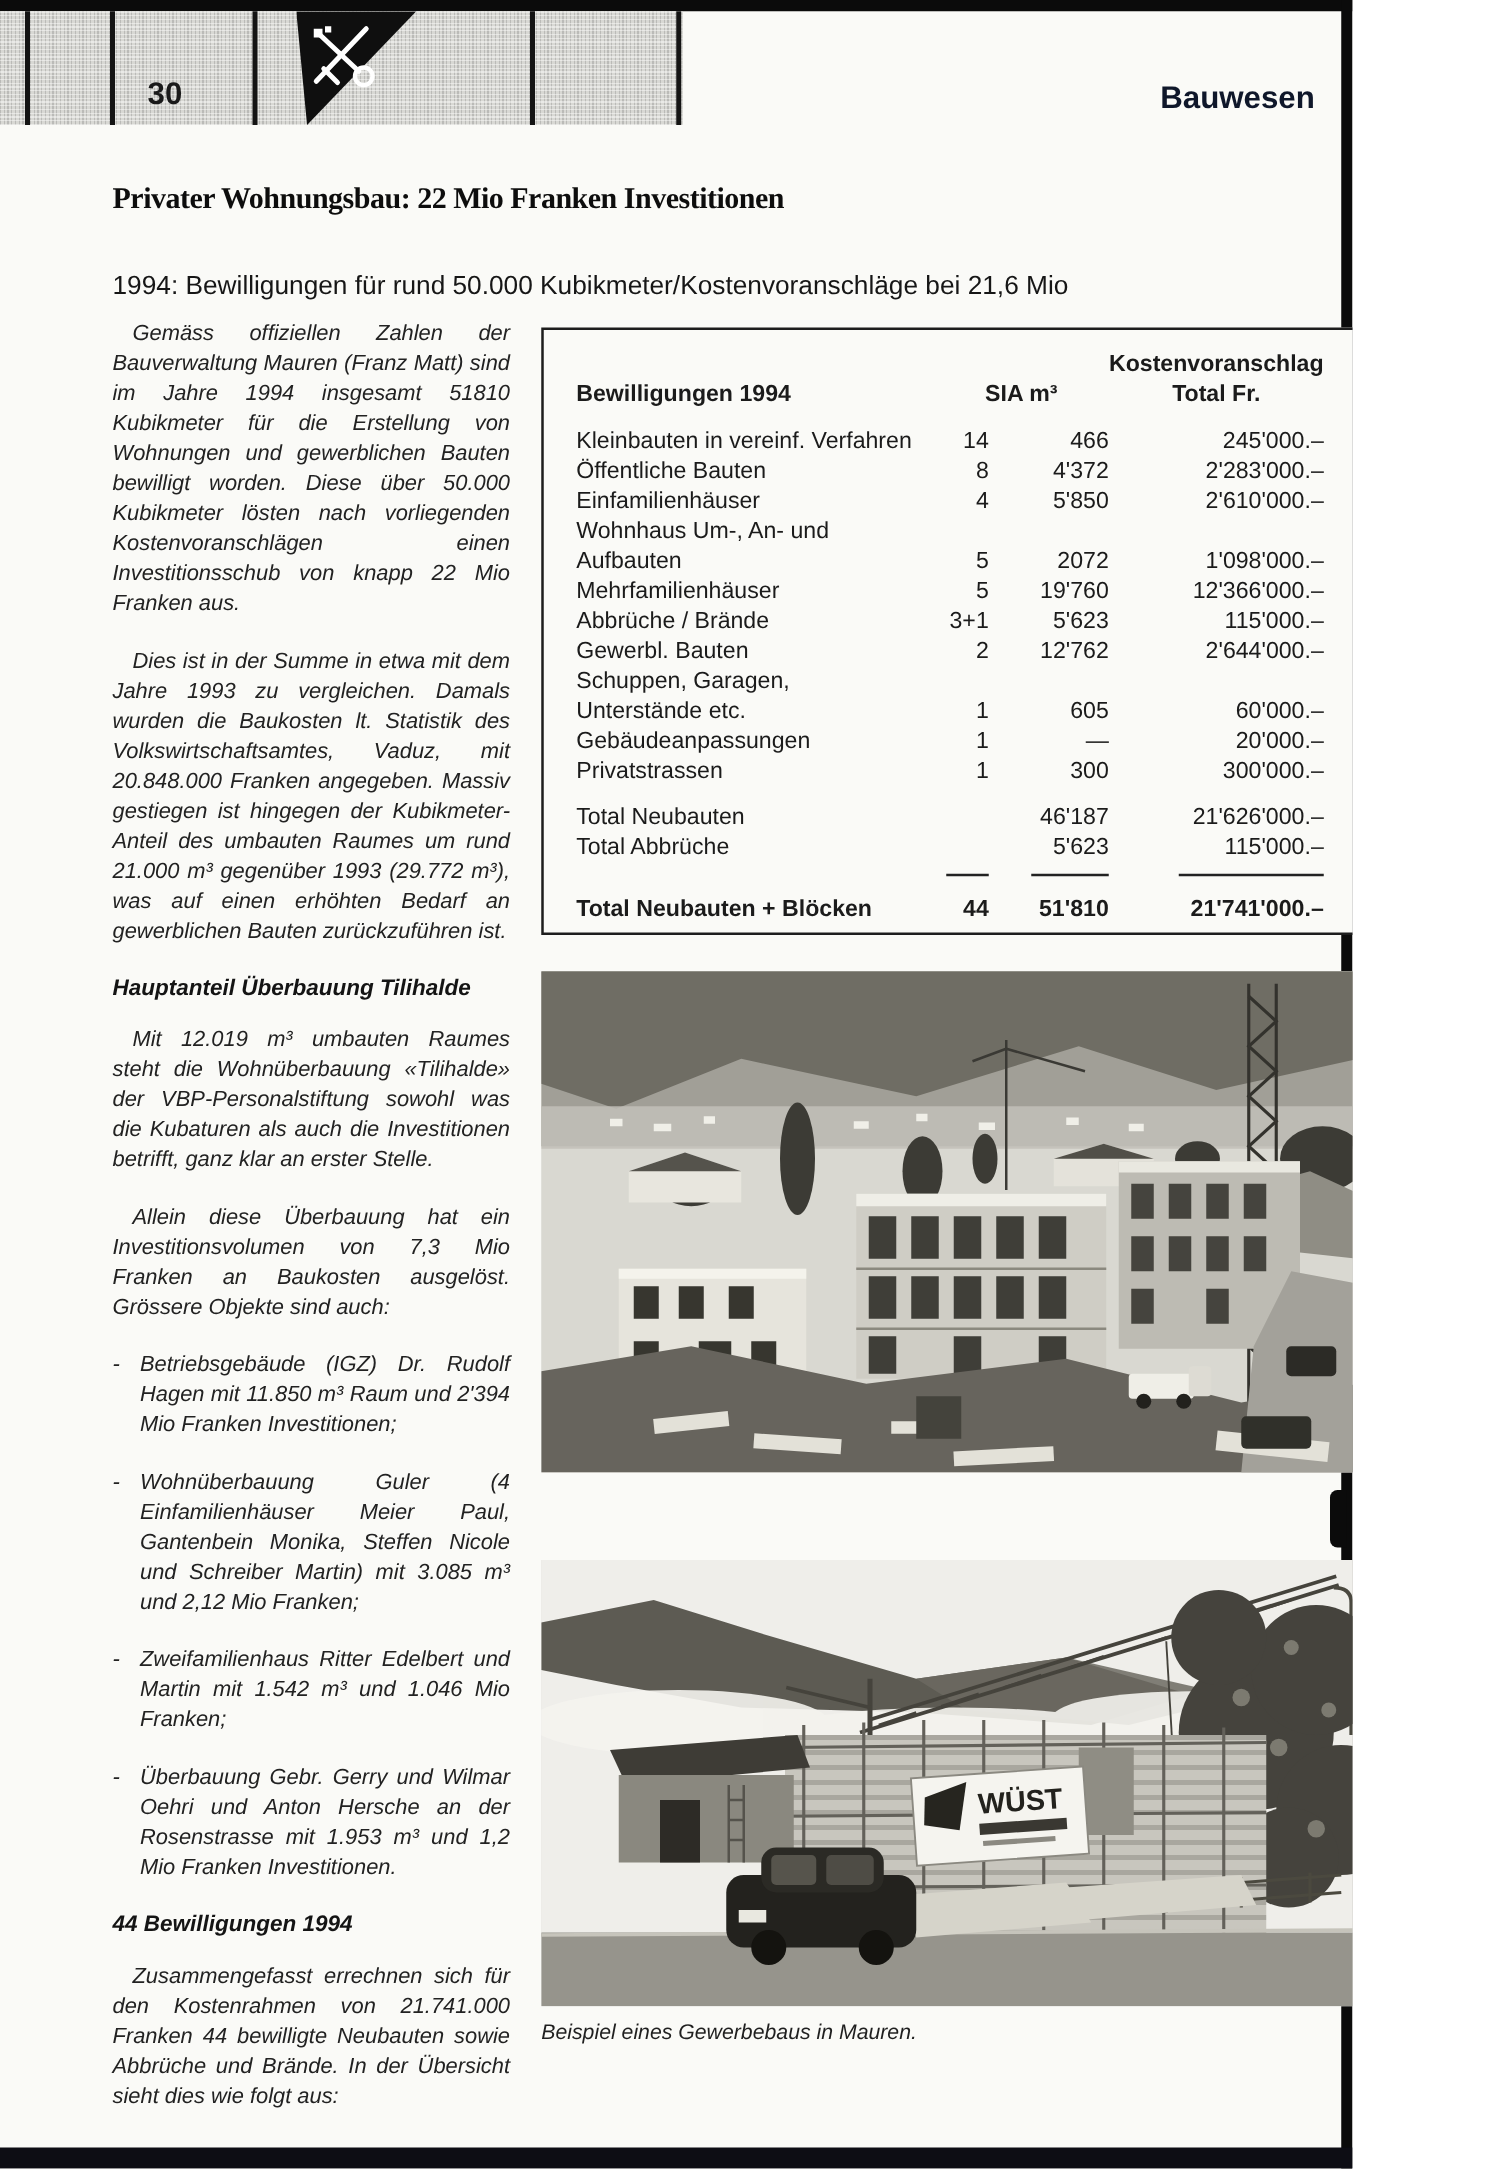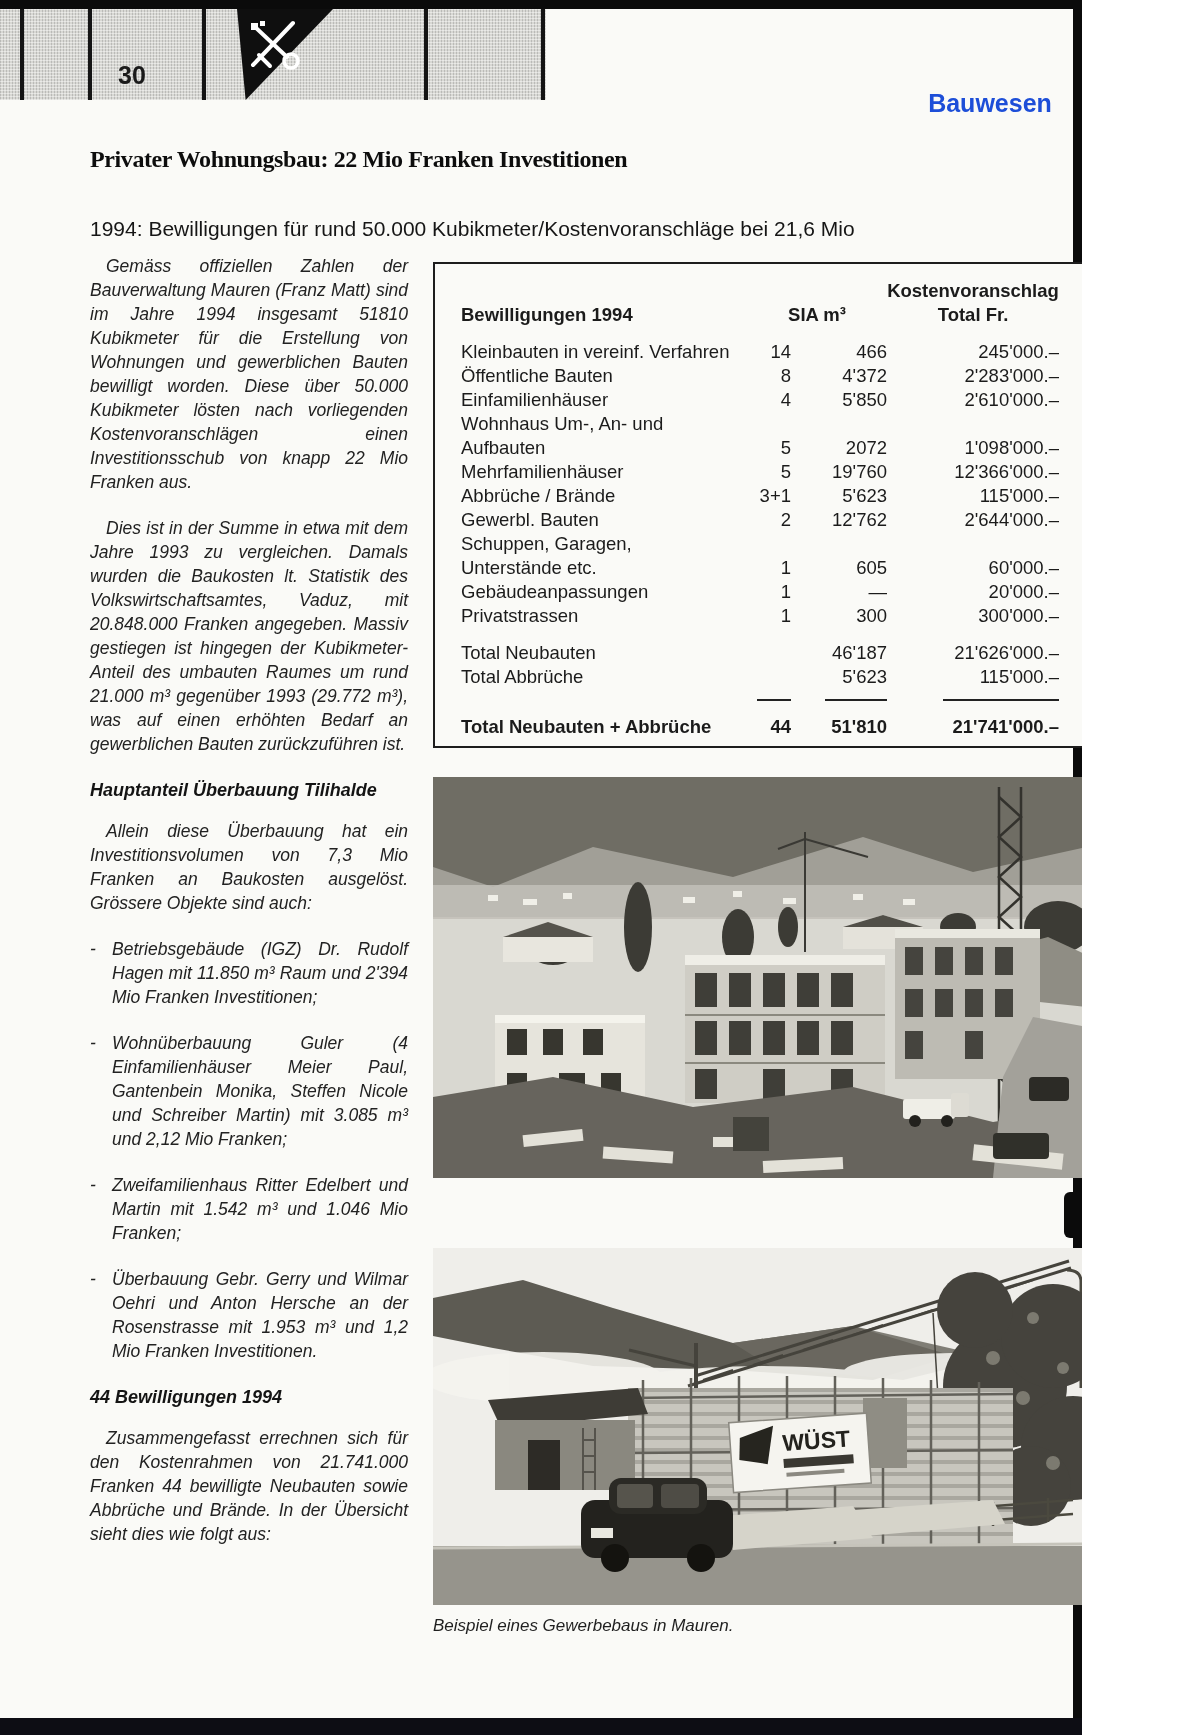--- a/index.html
+++ b/index.html
@@ -14,21 +14,21 @@
   .band{position:absolute;top:9px;left:0;width:546px;height:91px;background-color:#d8d8d4;
         background-image:
           repeating-linear-gradient(0deg, rgba(255,255,255,.45) 0 1px, rgba(0,0,0,0) 1px 3px),
           repeating-linear-gradient(90deg, rgba(110,110,110,.28) 0 1px, rgba(0,0,0,0) 1px 3px);}
   .band-line{position:absolute;top:0;height:100%;width:4px;background:#141414;}
   .page-num{position:absolute;left:118px;top:52px;font-size:25px;font-weight:bold;color:#1a1a1a;}
   .tri{position:absolute;left:237px;top:0;width:96px;height:91px;background:#0f0f0f;
        clip-path:polygon(0 0,100% 0,9% 100%);}
   .tri-icon{position:absolute;left:243px;top:6px;}
   .band-title{position:absolute;left:880px;top:64px;width:220px;text-align:center;
-              font-size:25px;font-weight:bold;color:#1d4ed8;margin-top:25px;}
+              font-size:25px;font-weight:bold;color:#0f172a;}
   
   .headline{position:absolute;left:90px;top:146px;width:1000px;font-size:34px;font-weight:bold;
             letter-spacing:-.4px;color:#0d0d0d;}
   .subhead{position:absolute;left:90px;top:197px;width:1000px;font-size:21px;color:#161616;margin-top:20px;}
   
   .left-col{position:absolute;left:90px;top:254px;width:318px;font-size:17.5px;line-height:24px;
             text-align:justify;color:#222;font-style:italic;}
   .left-col p{margin:0 0 22px;text-indent:16px;}
   .left-col h3{font-size:18px;font-weight:bold;margin:8px 0 17px;text-indent:0;color:#141414;}
   .dash-item{display:flex;margin:0 0 22px;}
@@ -89,20 +89,21 @@
   </div>
   <div class="band-title">Bauwesen</div>
 
   <h1 class="headline" style="margin:0;font-size:24px;font-family:Liberation Serif, serif;">Privater Wohnungsbau: 22 Mio Franken Investitionen</h1>
   <div class="subhead">1994: Bewilligungen für rund 50.000 Kubikmeter/Kostenvoranschläge bei 21,6 Mio</div>
 
   <div class="left-col">
       <p>Gemäss offiziellen Zahlen der Bauverwaltung Mauren (Franz Matt) sind im Jahre 1994 insgesamt 51810 Kubikmeter für die Erstellung von Wohnungen und gewerblichen Bauten bewilligt worden. Diese über 50.000 Kubikmeter lösten nach vorliegenden Kostenvoranschlägen einen Investitionsschub von knapp 22 Mio Franken aus.</p>
       <p>Dies ist in der Summe in etwa mit dem Jahre 1993 zu vergleichen. Damals wurden die Baukosten lt. Statistik des Volkswirtschaftsamtes, Vaduz, mit 20.848.000 Franken angegeben. Massiv gestiegen ist hingegen der Kubikmeter-Anteil des umbauten Raumes um rund 21.000 m³ gegenüber 1993 (29.772 m³), was auf einen erhöhten Bedarf an gewerblichen Bauten zurückzuführen ist.</p>
       <h3>Hauptanteil Überbauung Tilihalde</h3>
+      <p>Mit 12.019 m³ umbauten Raumes steht die Wohnüberbauung «Tilihalde» der VBP-Personalstiftung sowohl was die Kubaturen als auch die Investitionen betrifft, ganz klar an erster Stelle.</p>
       <p>Allein diese Überbauung hat ein Investitionsvolumen von 7,3 Mio Franken an Baukosten ausgelöst. Grössere Objekte sind auch:</p>
       <div class="dash-item">
         <span class="dash">-</span>
         <span class="dash-text">Betriebsgebäude (IGZ) Dr. Rudolf Hagen mit 11.850 m³ Raum und 2'394 Mio Franken Investitionen;</span>
       </div>
       <div class="dash-item">
         <span class="dash">-</span>
         <span class="dash-text">Wohnüberbauung Guler (4 Einfamilienhäuser Meier Paul, Gantenbein Monika, Steffen Nicole und Schreiber Martin) mit 3.085 m³ und 2,12 Mio Franken;</span>
       </div>
       <div class="dash-item">
@@ -204,21 +205,21 @@
         </div>
       </div>
     <div class="trow tdiv">
       <div></div>
       <div class="seg s1"></div>
       <div class="seg s2"></div>
       <div class="seg s3"></div>
     </div>
     <div>
         <div class="trow total">
-          <div class="cell label">Total Neubauten + Abbrüche</div>
+          <div class="cell label">Total Neubauten + Blöcken</div>
           <div class="cell num count">44</div>
           <div class="cell num sia">51'810</div>
           <div class="cell num cost">21'741'000.–</div>
         </div>
       </div>
   </div>
 
   <figure class="fig1">
     <svg width="654" height="401" viewBox="0 0 654 401">
       <rect width="654" height="401" fill="#d9d8d1"></rect>

